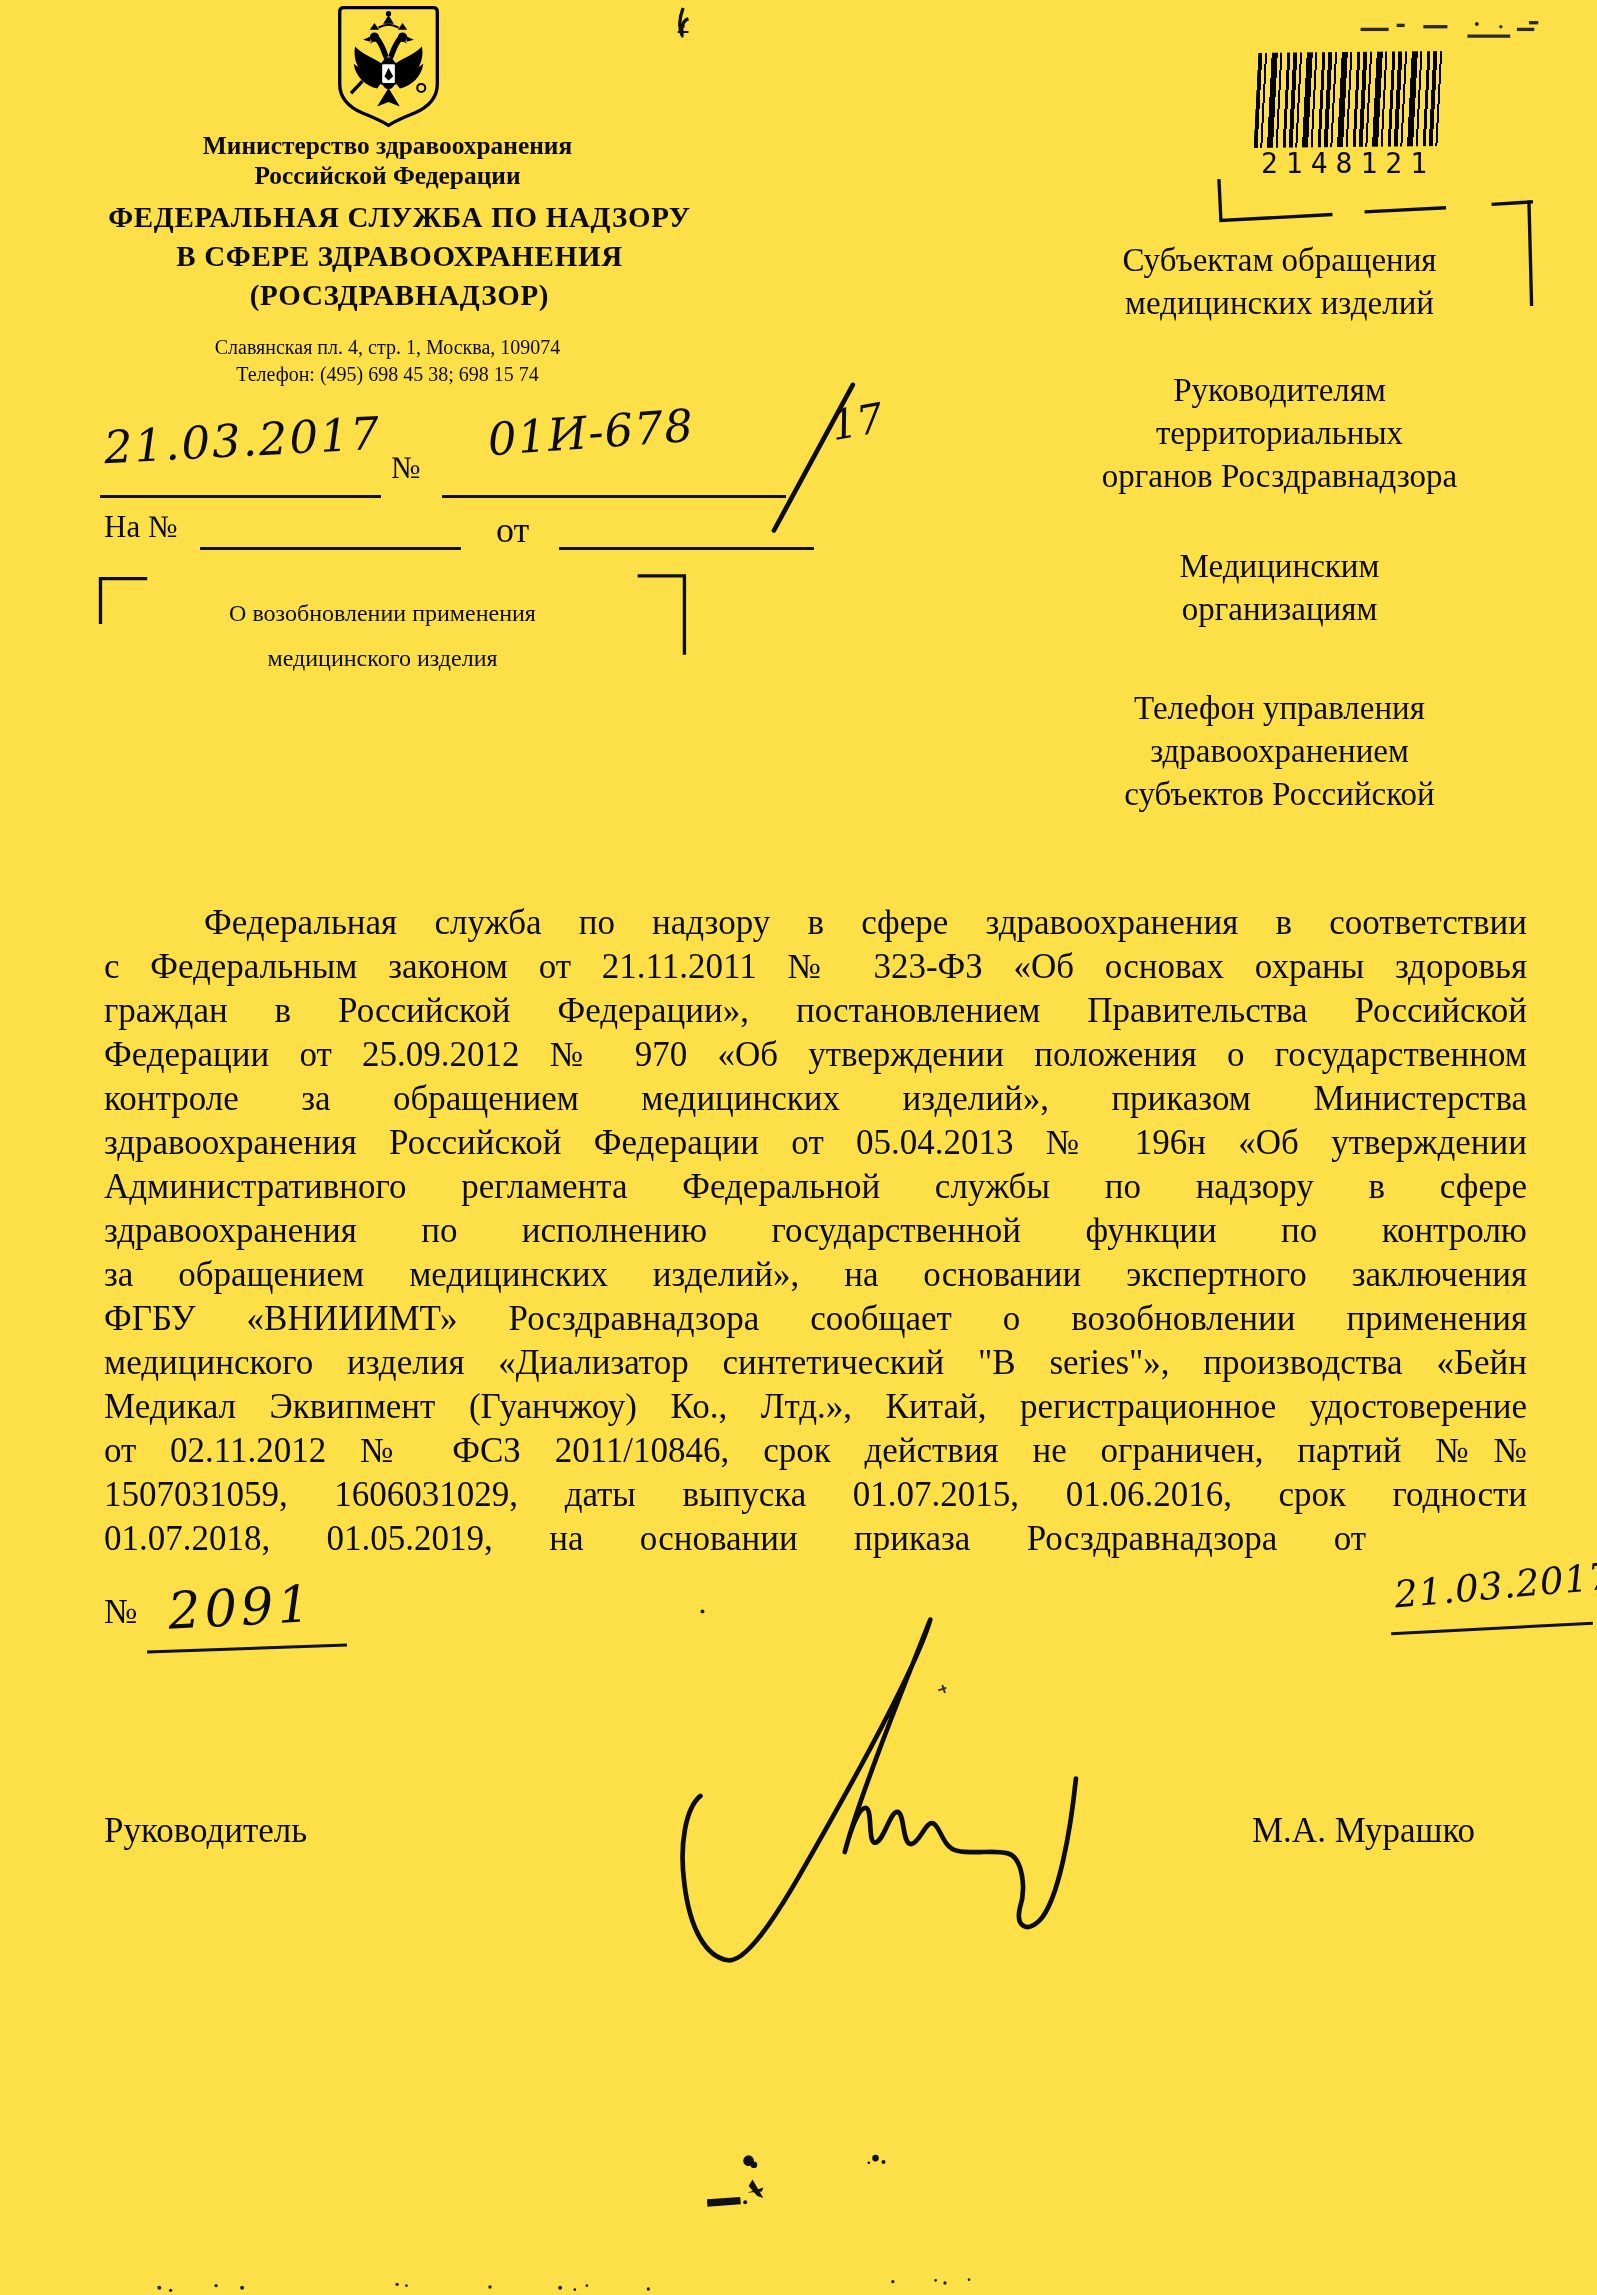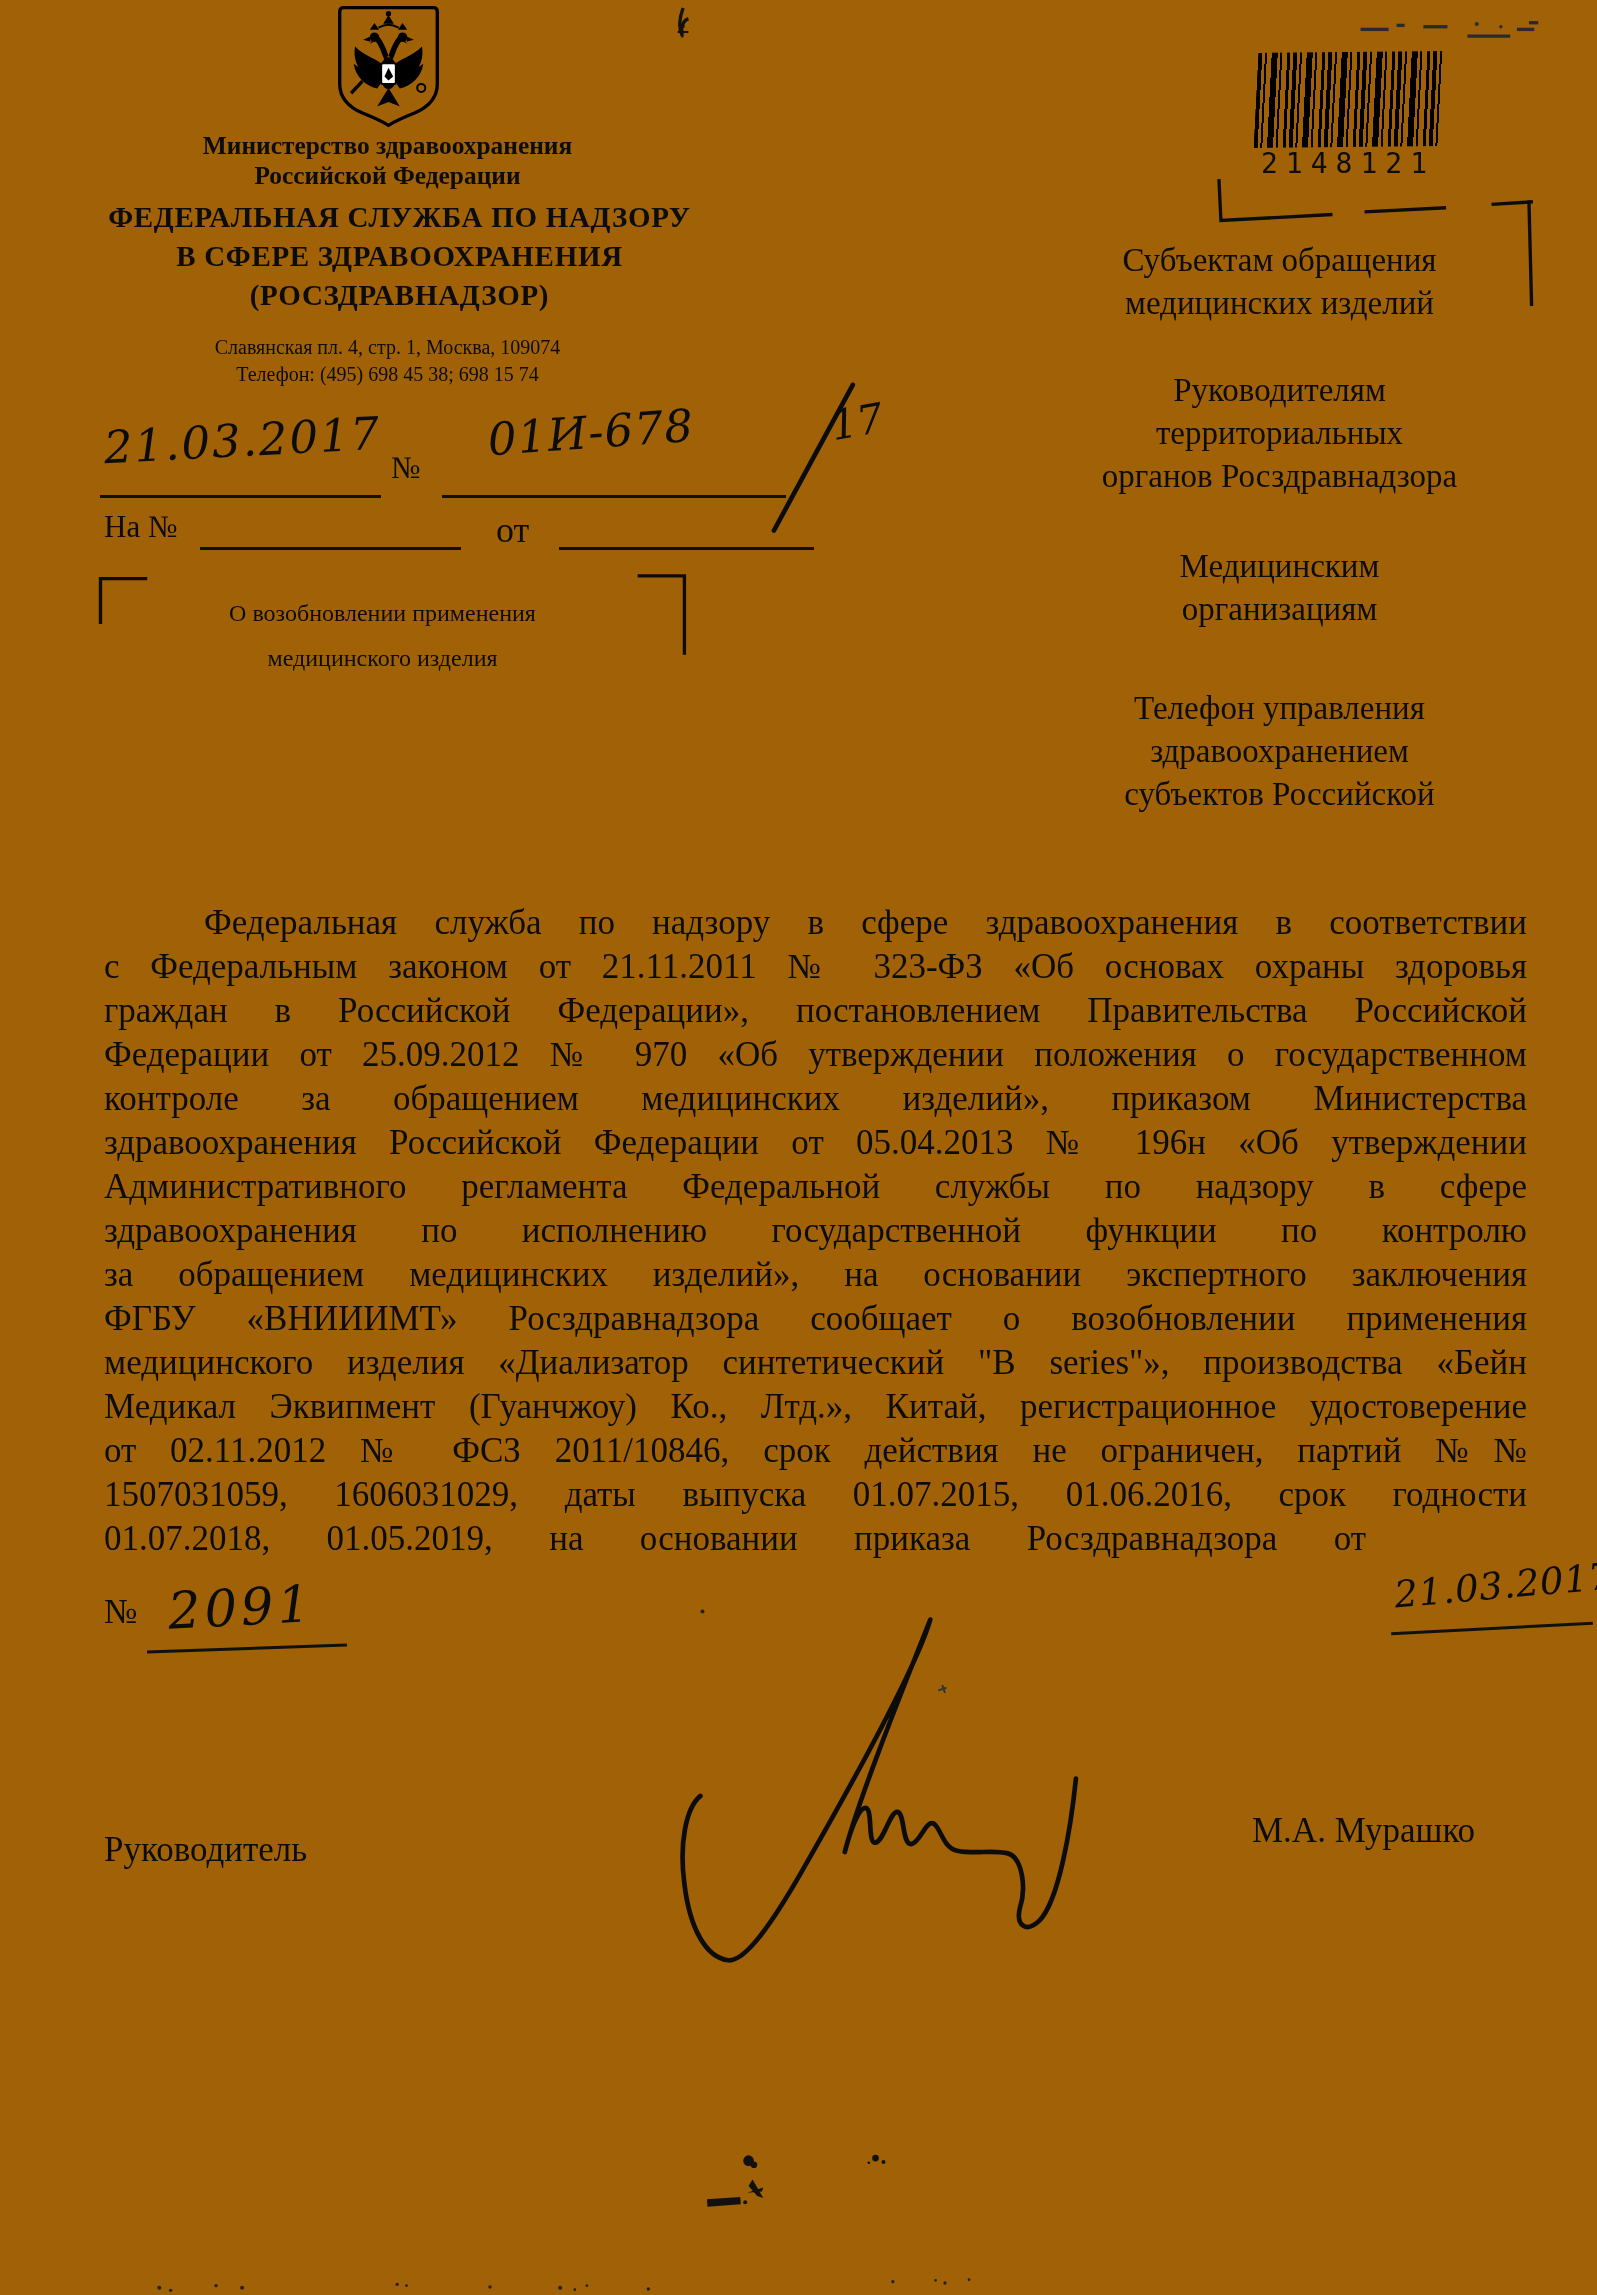--- a/index.html
+++ b/index.html
@@ -1,19 +1,19 @@
 <!DOCTYPE html>
 <html lang="ru" style="font-size:10.7px"><head>
 <meta charset="utf-8">
 <style>
   html,body{margin:0;padding:0;}
   body{background:#888;}
   .page{
     position:relative; width:1598px; height:2295px; margin:0 auto;
-    background:#a16207; overflow:hidden; color:#0c0c0c;
+    background:#fde047; overflow:hidden; color:#0c0c0c;
     font-family:"Liberation Serif", serif;
   }
   .abs{position:absolute;}
   .center{text-align:center;}
   
   .lh-ministry{left:40px; top:130px; width:695px; font-weight:bold; font-size:25.4px; line-height:30px;}
   .lh-service{left:52px; top:198px; width:695px; font-weight:bold; font-size:29px; line-height:39px; letter-spacing:0.7px;}
   .lh-address{left:40px; top:334px; width:695px; font-size:20px; line-height:27px;}
   
   .emblem{left:333px; top:5.3px; width:111px; height:123px;}
@@ -53,21 +53,21 @@
   .body-text{left:104px; top:901px; width:1423px; font-size:35px;}
   .bline{height:44px; line-height:44px; text-align:justify; text-align-last:justify; white-space:nowrap;}
   .bline.indent{padding-left:100px; width:1323px;}
   .bline.short{width:1262px;}
   .hw-date-body{left:1394px; top:1564px; font-size:37px; transform:rotate(-5deg); letter-spacing:0.7px;}
   .u-date-body{left:1391px; top:1627px; width:202px; transform:rotate(-3deg);}
   .line16-no{left:104px; top:1592px; font-size:35px;}
   .hw-number16{left:168px; top:1578px; font-size:51px; transform:rotate(-3deg); letter-spacing:4px;}
   .u-number16{left:147px; top:1647px; width:200px; height:3.3px; transform:rotate(-2deg);}
   
-  .signer-title{left:104px; top:1811px; font-size:35px;margin-top:19px;}
+  .signer-title{left:104px; top:1811px; font-size:35px;}
   .signer-name{left:1252px; top:1811px; font-size:35px;}
   .overlay{left:0; top:0; pointer-events:none;}
 </style>
 </head>
 <body>
 
 <div class="page">
 
   <svg class="abs emblem" viewBox="0 0 166 184">
     <path d="M16 4 Q10 4 10 10 V118 Q10 147 45 162 Q70 172 83 180 Q96 172 121 162 Q156 147 156 118 V10 Q156 4 150 4 Z" fill="none" stroke="#000" stroke-width="5"></path>

